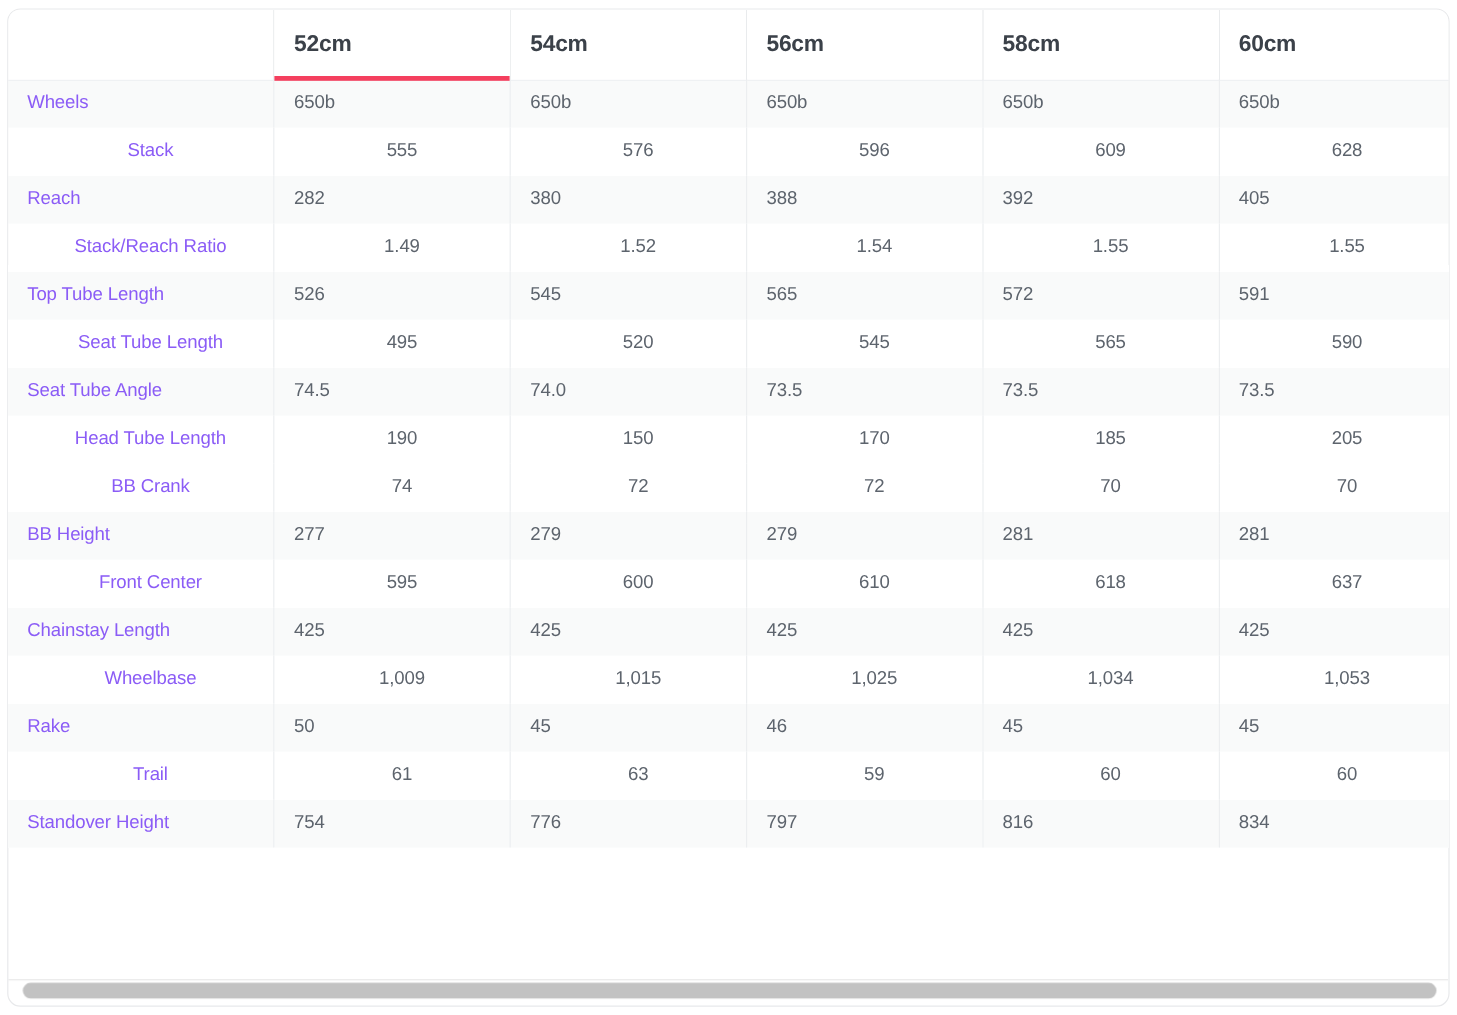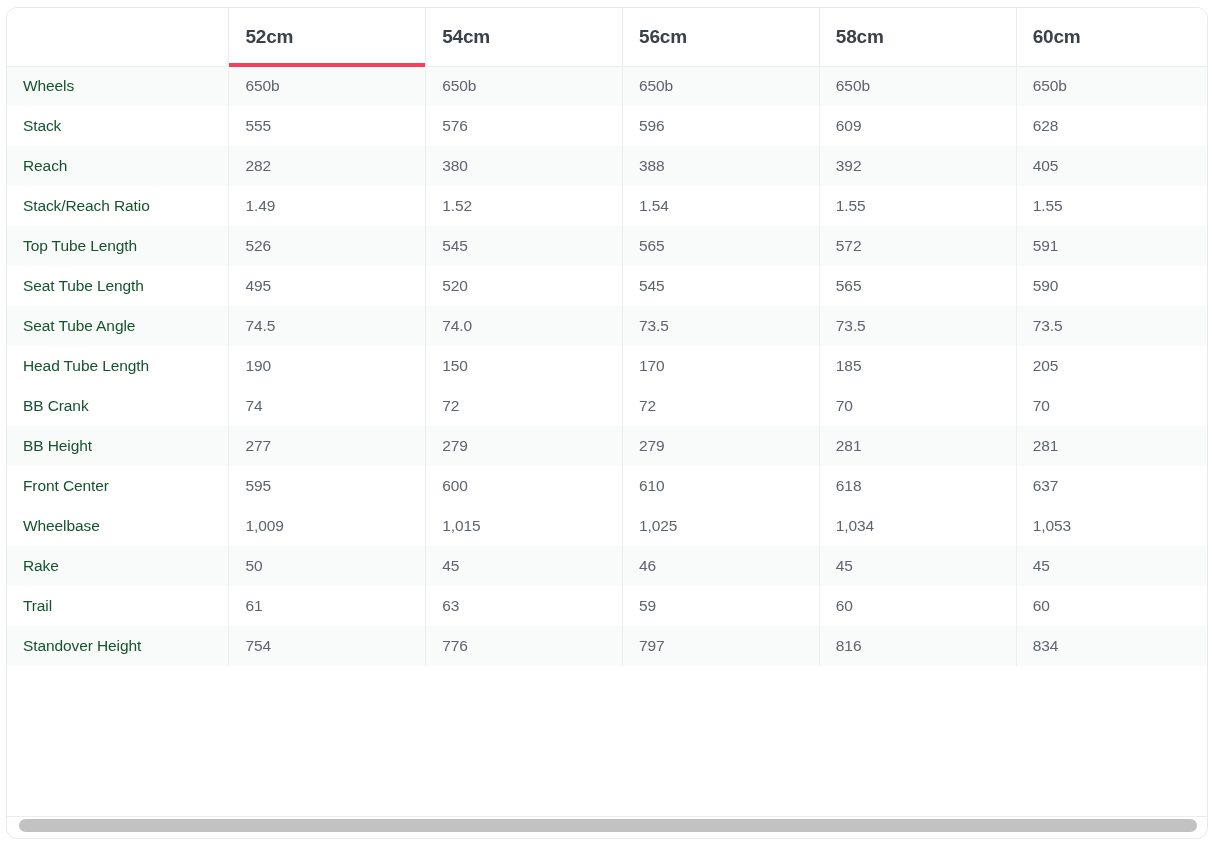--- a/index.html
+++ b/index.html
@@ -96,30 +96,30 @@
     box-sizing: border-box;
     vertical-align: middle;
     font-size: 15.5px;
     border-right: 1px solid #eceef0;
     white-space: nowrap;
     overflow: hidden;
   }
   tbody td.last-col { border-right: none; }
 
   tbody td.row-label {
-    color: #14532d;
+    color: #8b5cf6;
     letter-spacing: -0.1px;
   }
   tbody td.row-value {
     color: #5d646d;
     letter-spacing: -0.1px;
   }
 
   tbody tr.stripe td { background: #f9fafa; }
-  tbody tr.plain  td { background: #ffffff; }
+  tbody tr.plain  td { background: #ffffff; text-align: center; }
 
   tbody tr.last-row td { border-bottom: none; }
 
   
   .table-scroll::-webkit-scrollbar { height: 0px; }
 
   .hscroll-track {
     position: absolute;
     left: 7px;
     right: 7px;
@@ -254,20 +254,28 @@
               <td class="row-value last-col">281</td>
             </tr>
             <tr class="plain">
               <td class="row-label">Front Center</td>
               <td class="row-value">595</td>
               <td class="row-value">600</td>
               <td class="row-value">610</td>
               <td class="row-value">618</td>
               <td class="row-value last-col">637</td>
             </tr>
+            <tr class="stripe">
+              <td class="row-label">Chainstay Length</td>
+              <td class="row-value">425</td>
+              <td class="row-value">425</td>
+              <td class="row-value">425</td>
+              <td class="row-value">425</td>
+              <td class="row-value last-col">425</td>
+            </tr>
             <tr class="plain">
               <td class="row-label">Wheelbase</td>
               <td class="row-value">1,009</td>
               <td class="row-value">1,015</td>
               <td class="row-value">1,025</td>
               <td class="row-value">1,034</td>
               <td class="row-value last-col">1,053</td>
             </tr>
             <tr class="stripe">
               <td class="row-label">Rake</td>

